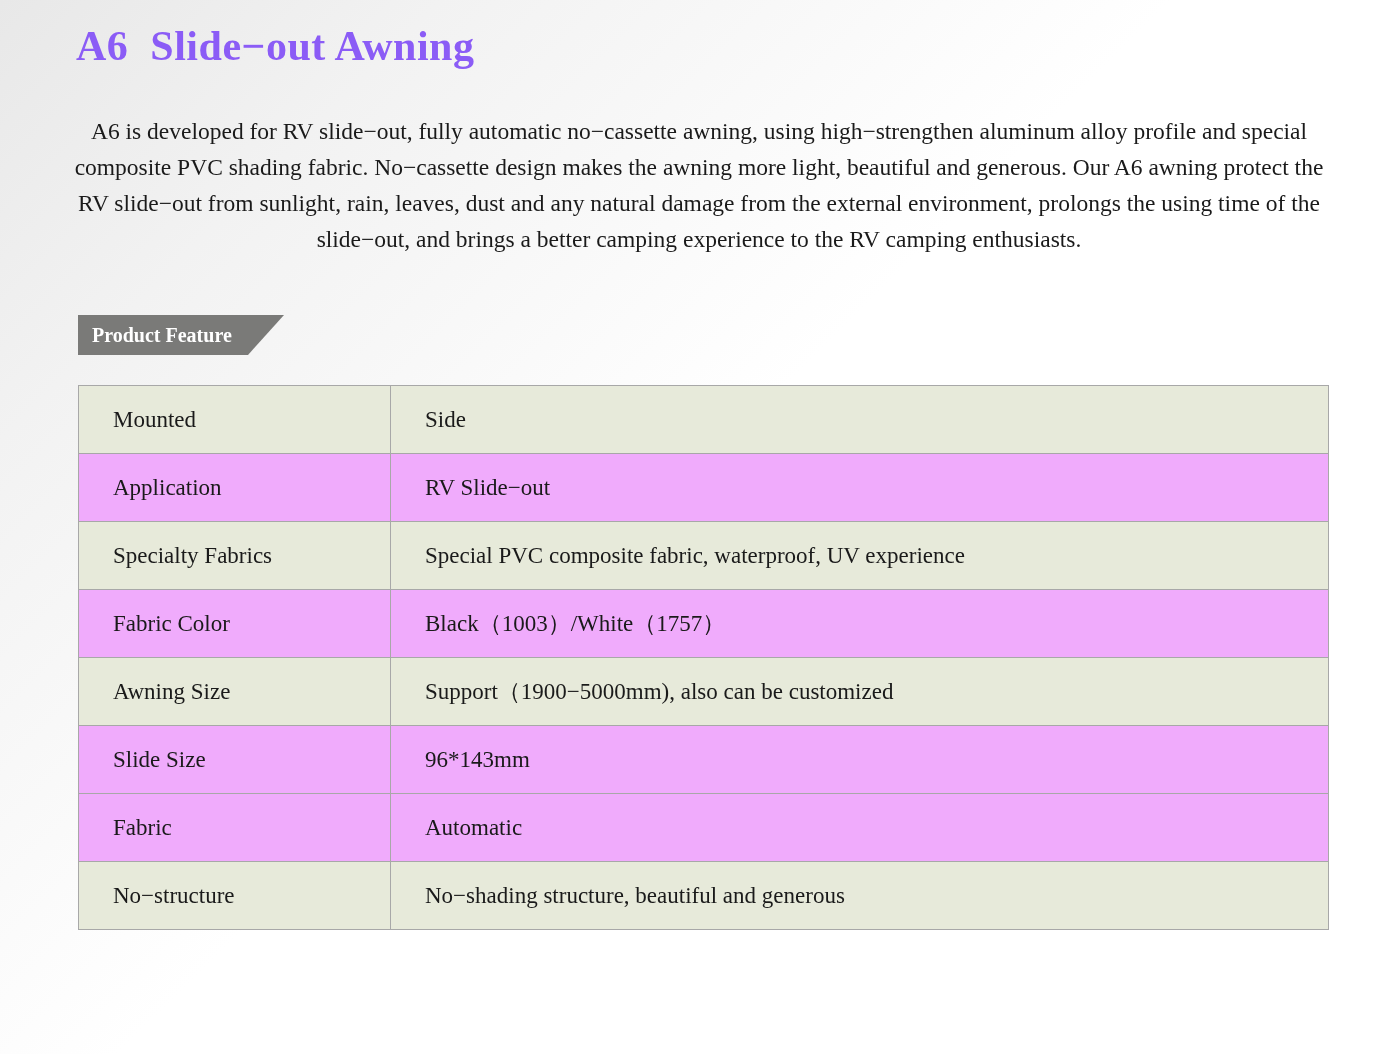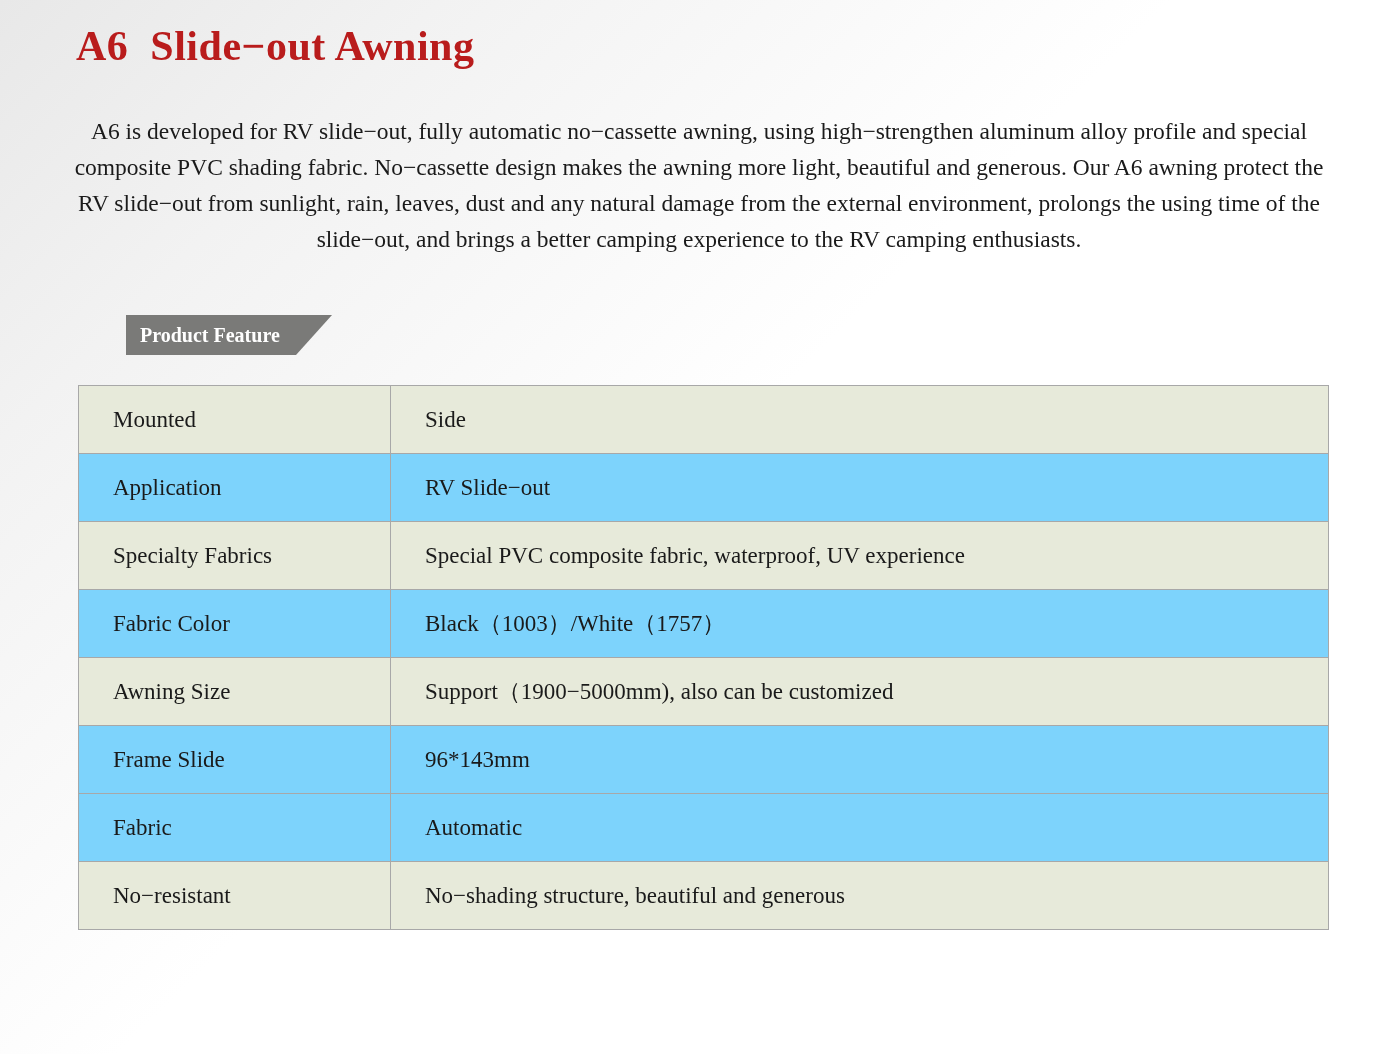--- a/index.html
+++ b/index.html
@@ -20,41 +20,40 @@
     height: 1054px;
     box-sizing: border-box;
   }
   .title {
     position: absolute;
     left: 76px;
     top: 22px;
     font-size: 42px;
     font-weight: bold;
     letter-spacing: 0.5px;
-    color: #b91c1c;
+    color: #8b5cf6;
     white-space: pre;
   }
   .intro {
     position: absolute;
     left: 68px;
     top: 113px;
     width: 1262px;
     font-size: 23.5px;
     line-height: 36px;
     color: #1a1a1a;
     text-align: center;
   }
   .feature-tag {
     position: absolute;
     left: 78px;
     top: 315px;
     height: 40px;
     display: flex;
     align-items: center;
-    margin-left: 48px;
   }
   .feature-tag .tag-body {
     background: #7a7a78;
     color: #ffffff;
     font-size: 20px;
     font-weight: bold;
     padding: 0 16px 0 14px;
     height: 40px;
     line-height: 40px;
     font-family: "Liberation Serif", serif;
@@ -85,21 +84,21 @@
     white-space: nowrap;
     overflow: hidden;
   }
   .spec-table td.label {
     width: 277px;
   }
   .spec-table tr.shaded td {
     background: #e7eada;
   }
   .spec-table tr.plain td {
-    background: #7dd3fc;
+    background: #f0abfc;
   }
 </style>
 </head>
 <body>
 
 <div class="page">
 
   <div class="title">A6  Slide−out Awning</div>
 
   <div class="intro">A6 is developed for RV slide−out, fully automatic no−cassette awning, using high−strengthen aluminum alloy profile and special composite PVC shading fabric. No−cassette design makes the awning more light, beautiful and generous. Our A6 awning protect the RV slide−out from sunlight, rain, leaves, dust and any natural damage from the external environment, prolongs the using time of the slide−out, and brings a better camping experience to the RV camping enthusiasts.</div>
@@ -125,27 +124,27 @@
         </tr>
         <tr class="plain">
           <td class="label">Fabric Color</td>
           <td class="value">Black（1003）/White（1757）</td>
         </tr>
         <tr class="shaded">
           <td class="label">Awning Size</td>
           <td class="value">Support（1900−5000mm), also can be customized</td>
         </tr>
         <tr class="plain">
-          <td class="label">Frame Slide</td>
+          <td class="label">Slide Size</td>
           <td class="value">96*143mm</td>
         </tr>
         <tr class="plain">
           <td class="label">Fabric</td>
           <td class="value">Automatic</td>
         </tr>
         <tr class="shaded">
-          <td class="label">No−resistant</td>
+          <td class="label">No−structure</td>
           <td class="value">No−shading structure, beautiful and generous</td>
         </tr>
       </tbody>
   </table>
 
 </div>
 
 </body></html>

